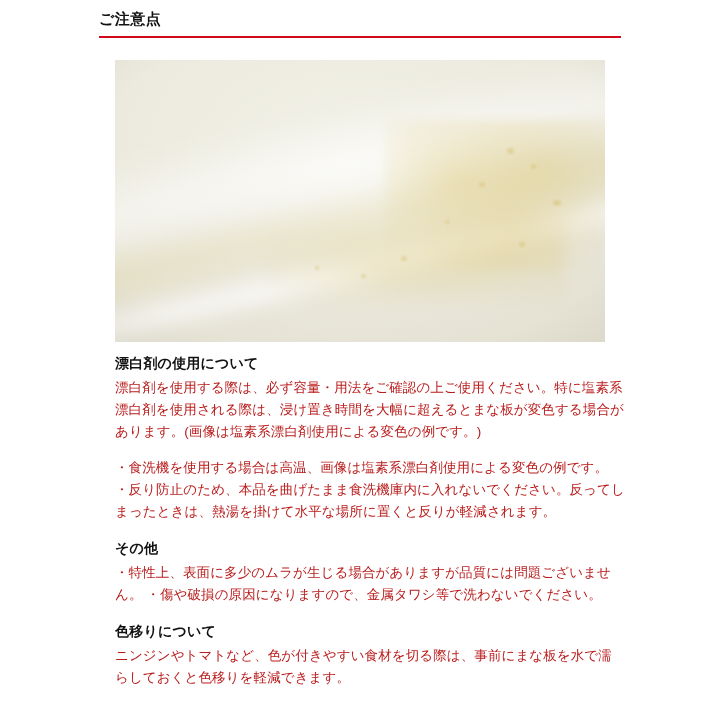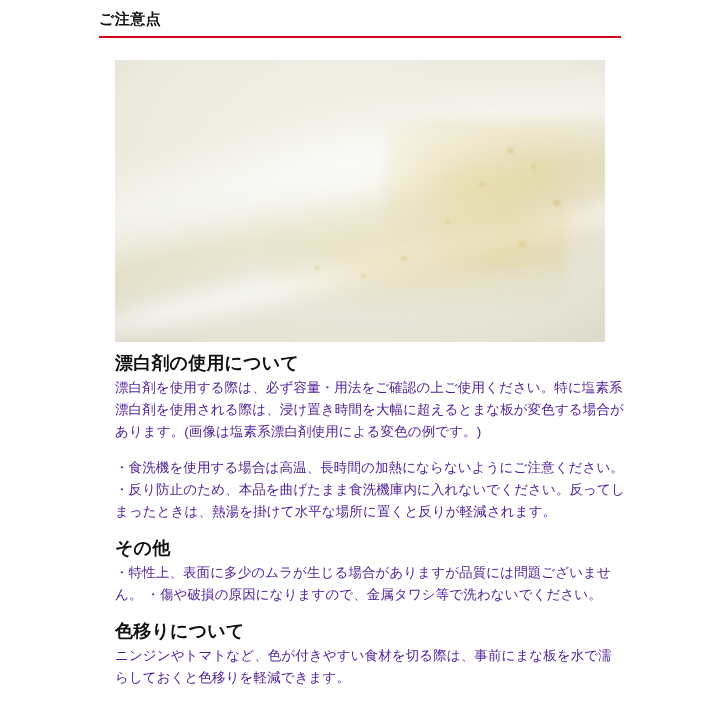--- a/index.html
+++ b/index.html
@@ -123,31 +123,31 @@
   
   .content {
     position: absolute;
     left: 115px;
     top: 352px;
     width: 510px;
   }
   .blk { margin-bottom: 14px; }
   .blk h3 {
     margin: 0 0 3px 0;
-    font-size: 18px;
+    font-size: 14px;
     font-weight: bold;
     line-height: 22px;
     color: #111111;
     letter-spacing: 0.2px;
   }
   .blk p {
     margin: 0;
     font-size: 13.5px;
     line-height: 22px;
-    color: #4c1d95;
+    color: #b91c1c;
     letter-spacing: 0.1px;
   }
 </style>
 </head>
 <body>
 
 <div class="page">
 
   <div class="section-header">
     <div class="title">ご注意点</div>
@@ -174,21 +174,21 @@
   </div>
 
   <div class="content">
 
     <div class="blk">
       <h3>漂白剤の使用について</h3>
       <p>漂白剤を使用する際は、必ず容量・用法をご確認の上ご使用ください。特に塩素系漂白剤を使用される際は、浸け置き時間を大幅に超えるとまな板が変色する場合があります。(画像は塩素系漂白剤使用による変色の例です。)</p>
     </div>
 
     <div class="blk">
-      <p>・食洗機を使用する場合は高温、長時間の加熱にならないようにご注意ください。
+      <p>・食洗機を使用する場合は高温、画像は塩素系漂白剤使用による変色の例です。
 ・反り防止のため、本品を曲げたまま食洗機庫内に入れないでください。反ってしまったときは、熱湯を掛けて水平な場所に置くと反りが軽減されます。</p>
     </div>
 
     <div class="blk">
       <h3>その他</h3>
       <p>・特性上、表面に多少のムラが生じる場合がありますが品質には問題ございません。
 ・傷や破損の原因になりますので、金属タワシ等で洗わないでください。</p>
     </div>
 
     <div class="blk">

